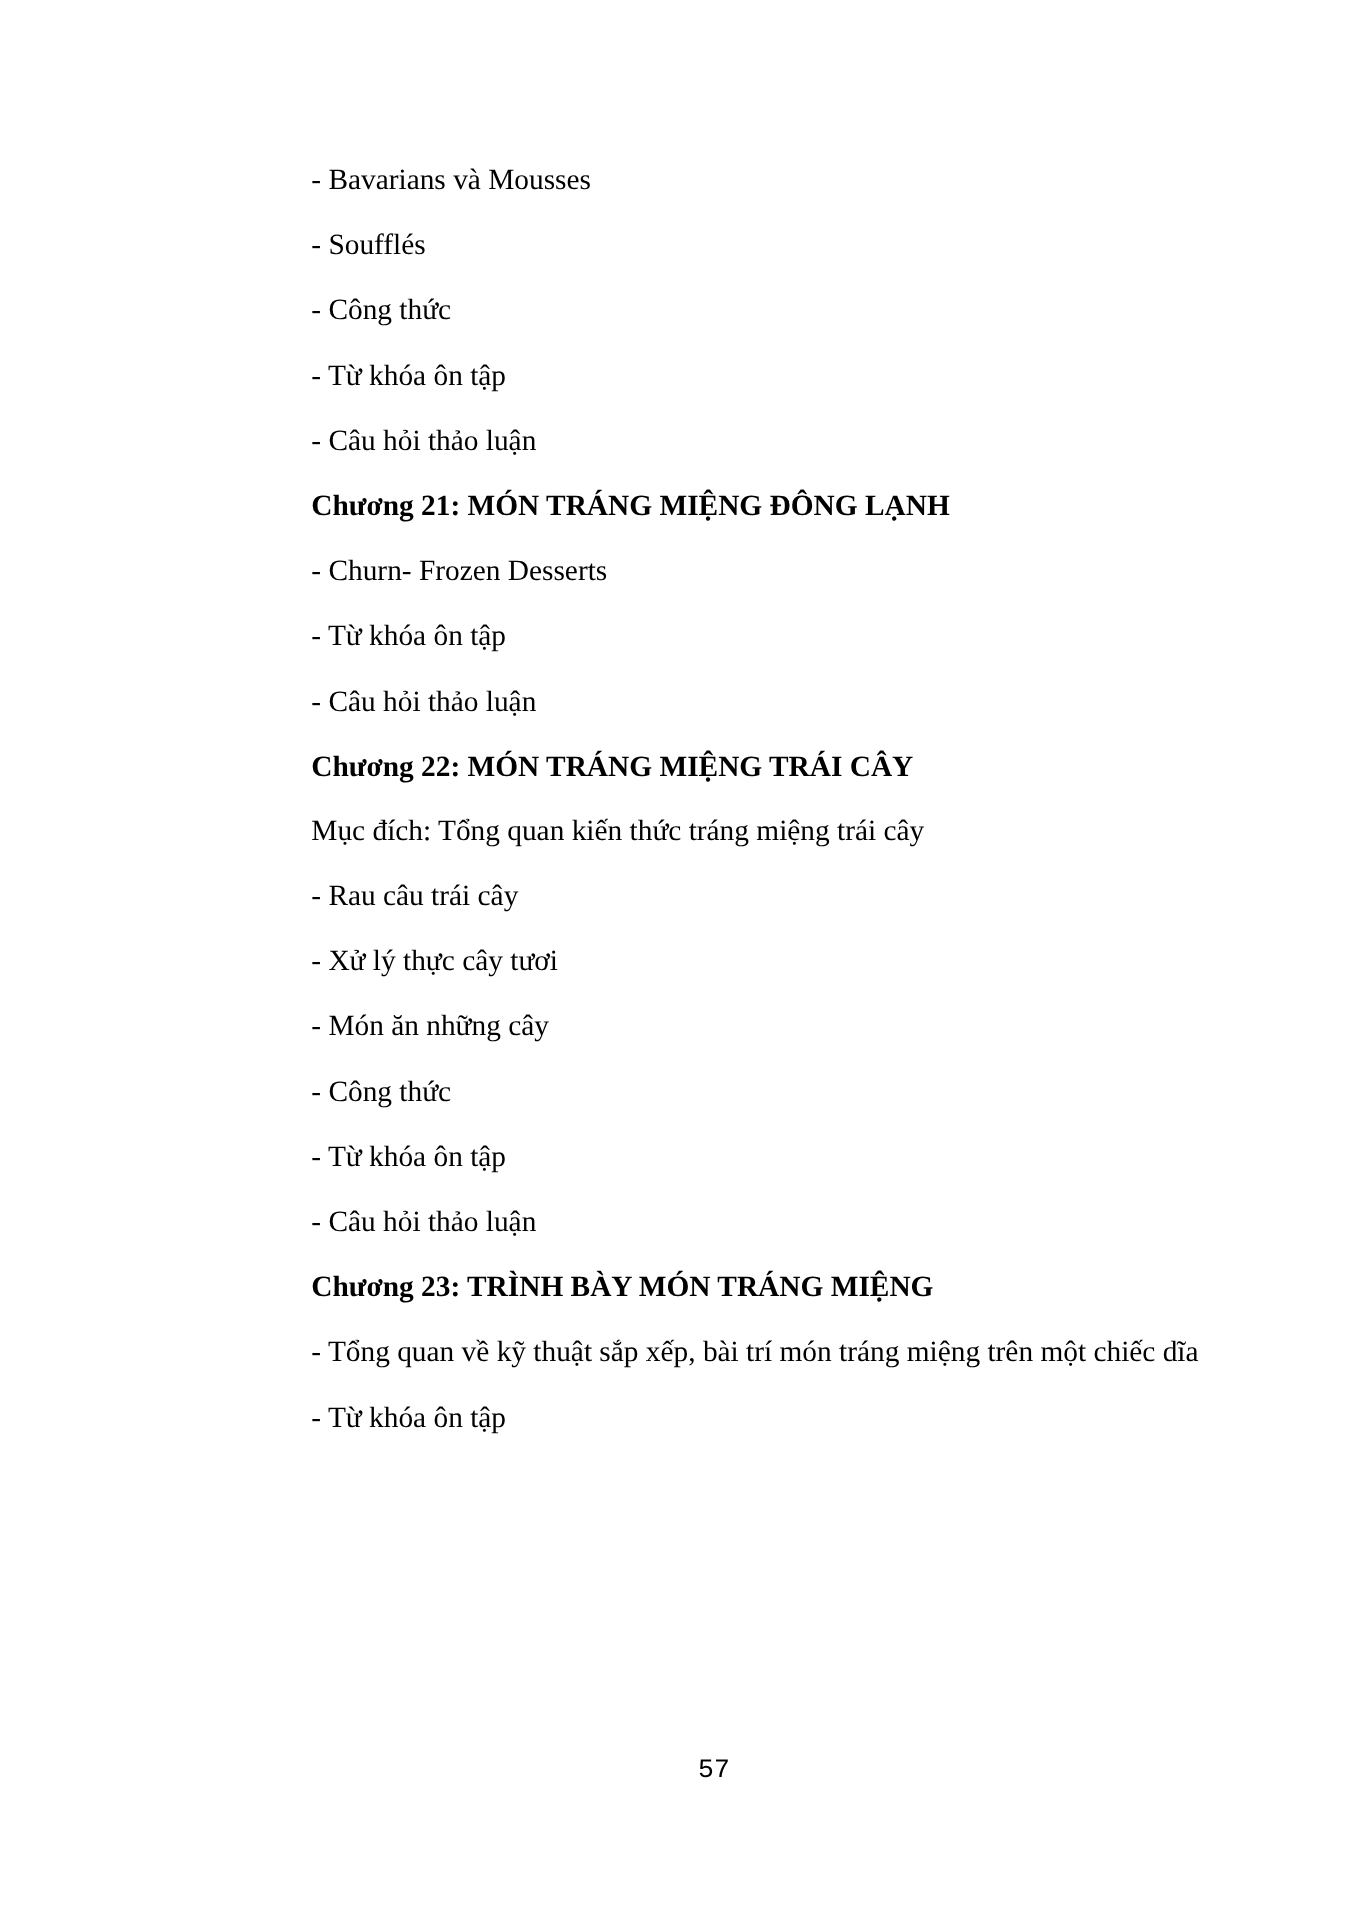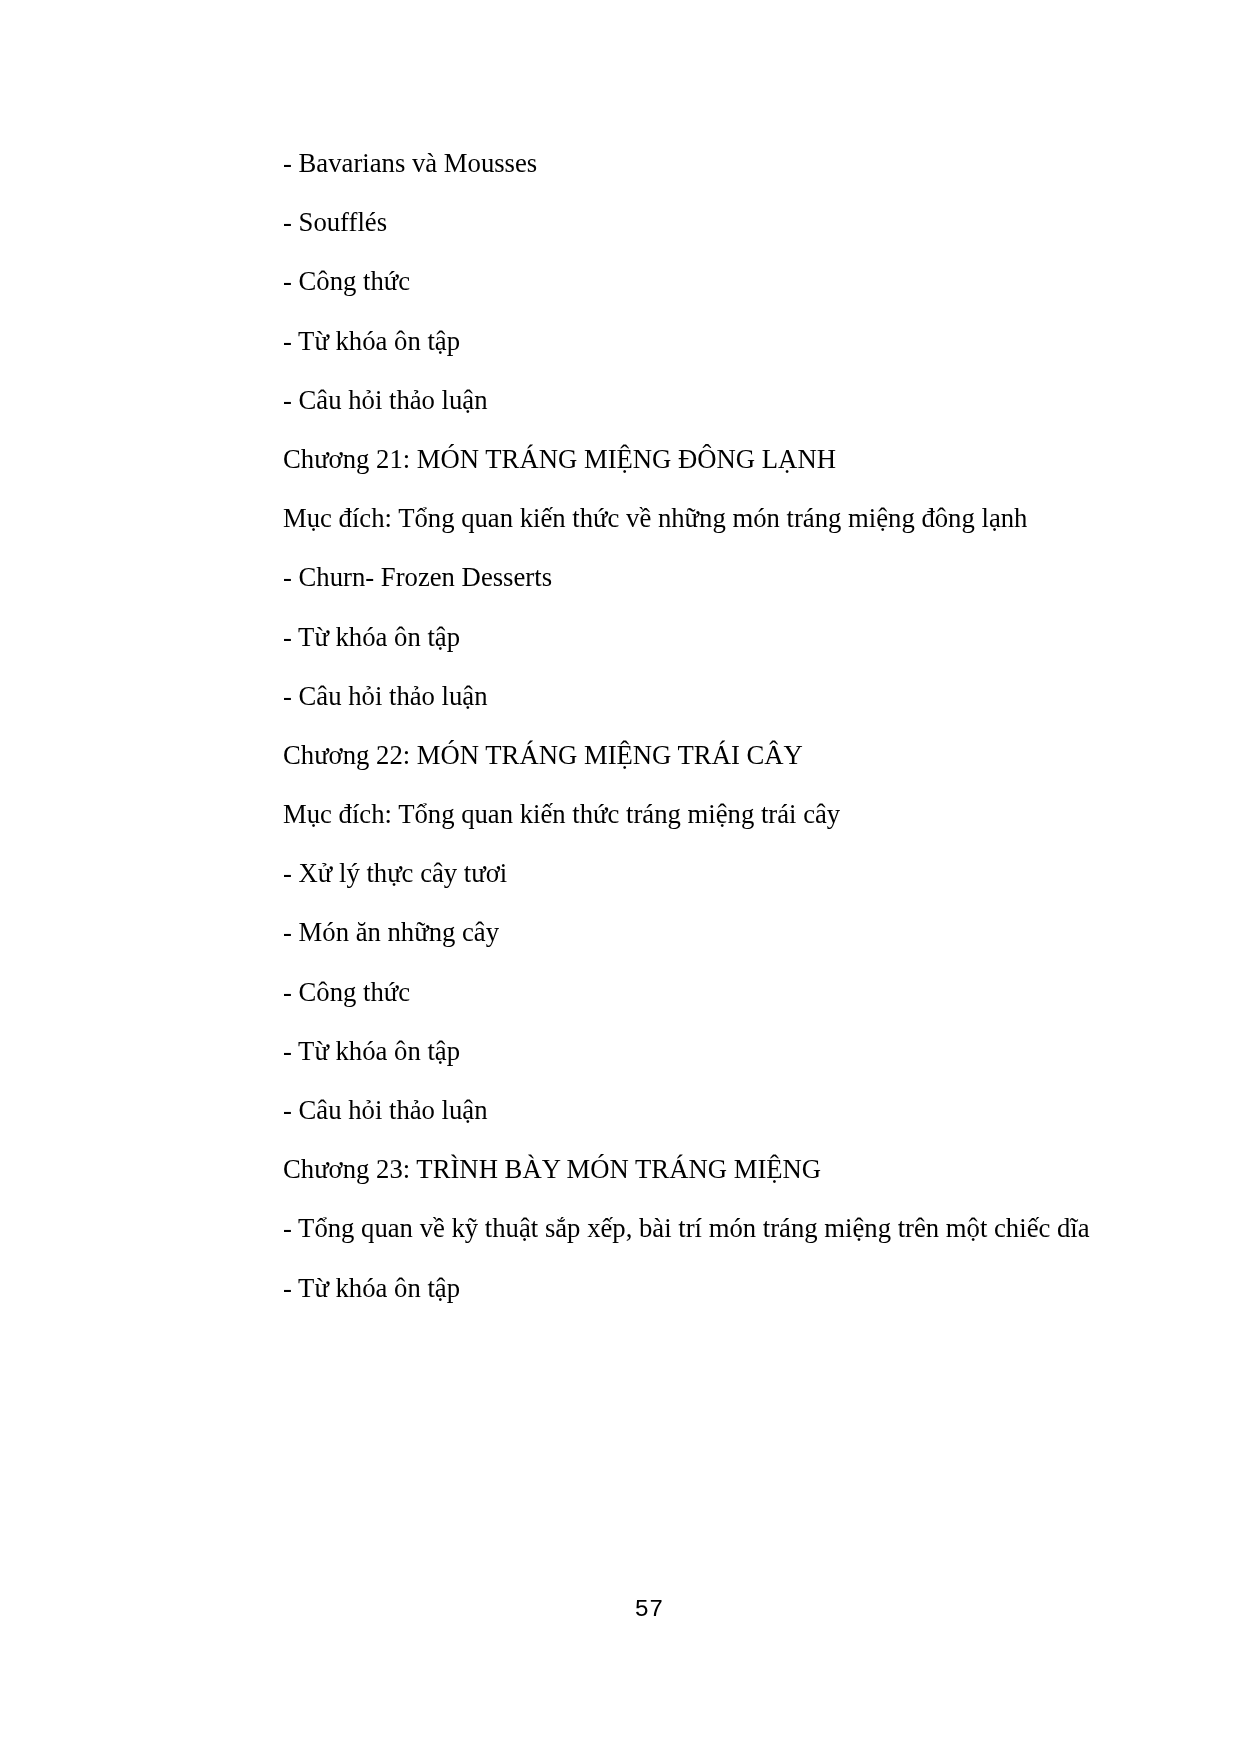--- a/index.html
+++ b/index.html
@@ -31,21 +31,21 @@
   .line {
     display: block;
     height: 59.2px;
     line-height: 59.2px;
     font-size: 26.7px;
     white-space: nowrap;
     margin: 0;
     padding: 0;
   }
   .heading {
-    font-weight: normal;
+    font-weight: bold;
   }
   .page-number {
     position: absolute;
     left: 600px;
     width: 98px;
     top: 1590px;
     height: 40px;
     line-height: 40px;
     text-align: center;
     font-size: 24px;
@@ -61,29 +61,29 @@
     <div>
       <p class="line">- Bavarians và Mousses</p>
       <p class="line">- Soufflés</p>
       <p class="line">- Công thức</p>
       <p class="line">- Từ khóa ôn tập</p>
       <p class="line">- Câu hỏi thảo luận</p>
     </div>
 
     <div>
       <p class="line heading">Chương 21: MÓN TRÁNG MIỆNG ĐÔNG LẠNH</p>
-      <p class="line">Mục đích: Tổng quan kiến thức về những món tráng miệng đông lạnh</p>
       <p class="line">- Churn- Frozen Desserts</p>
       <p class="line">- Từ khóa ôn tập</p>
       <p class="line">- Câu hỏi thảo luận</p>
     </div>
 
     <div>
       <p class="line heading">Chương 22: MÓN TRÁNG MIỆNG TRÁI CÂY</p>
       <p class="line">Mục đích: Tổng quan kiến thức tráng miệng trái cây</p>
+      <p class="line">- Rau câu trái cây</p>
       <p class="line">- Xử lý thực cây tươi</p>
       <p class="line">- Món ăn những cây</p>
       <p class="line">- Công thức</p>
       <p class="line">- Từ khóa ôn tập</p>
       <p class="line">- Câu hỏi thảo luận</p>
     </div>
 
     <div>
       <p class="line heading">Chương 23: TRÌNH BÀY MÓN TRÁNG MIỆNG</p>
       <p class="line">- Tổng quan về kỹ thuật sắp xếp, bài trí món tráng miệng trên một chiếc dĩa</p>

